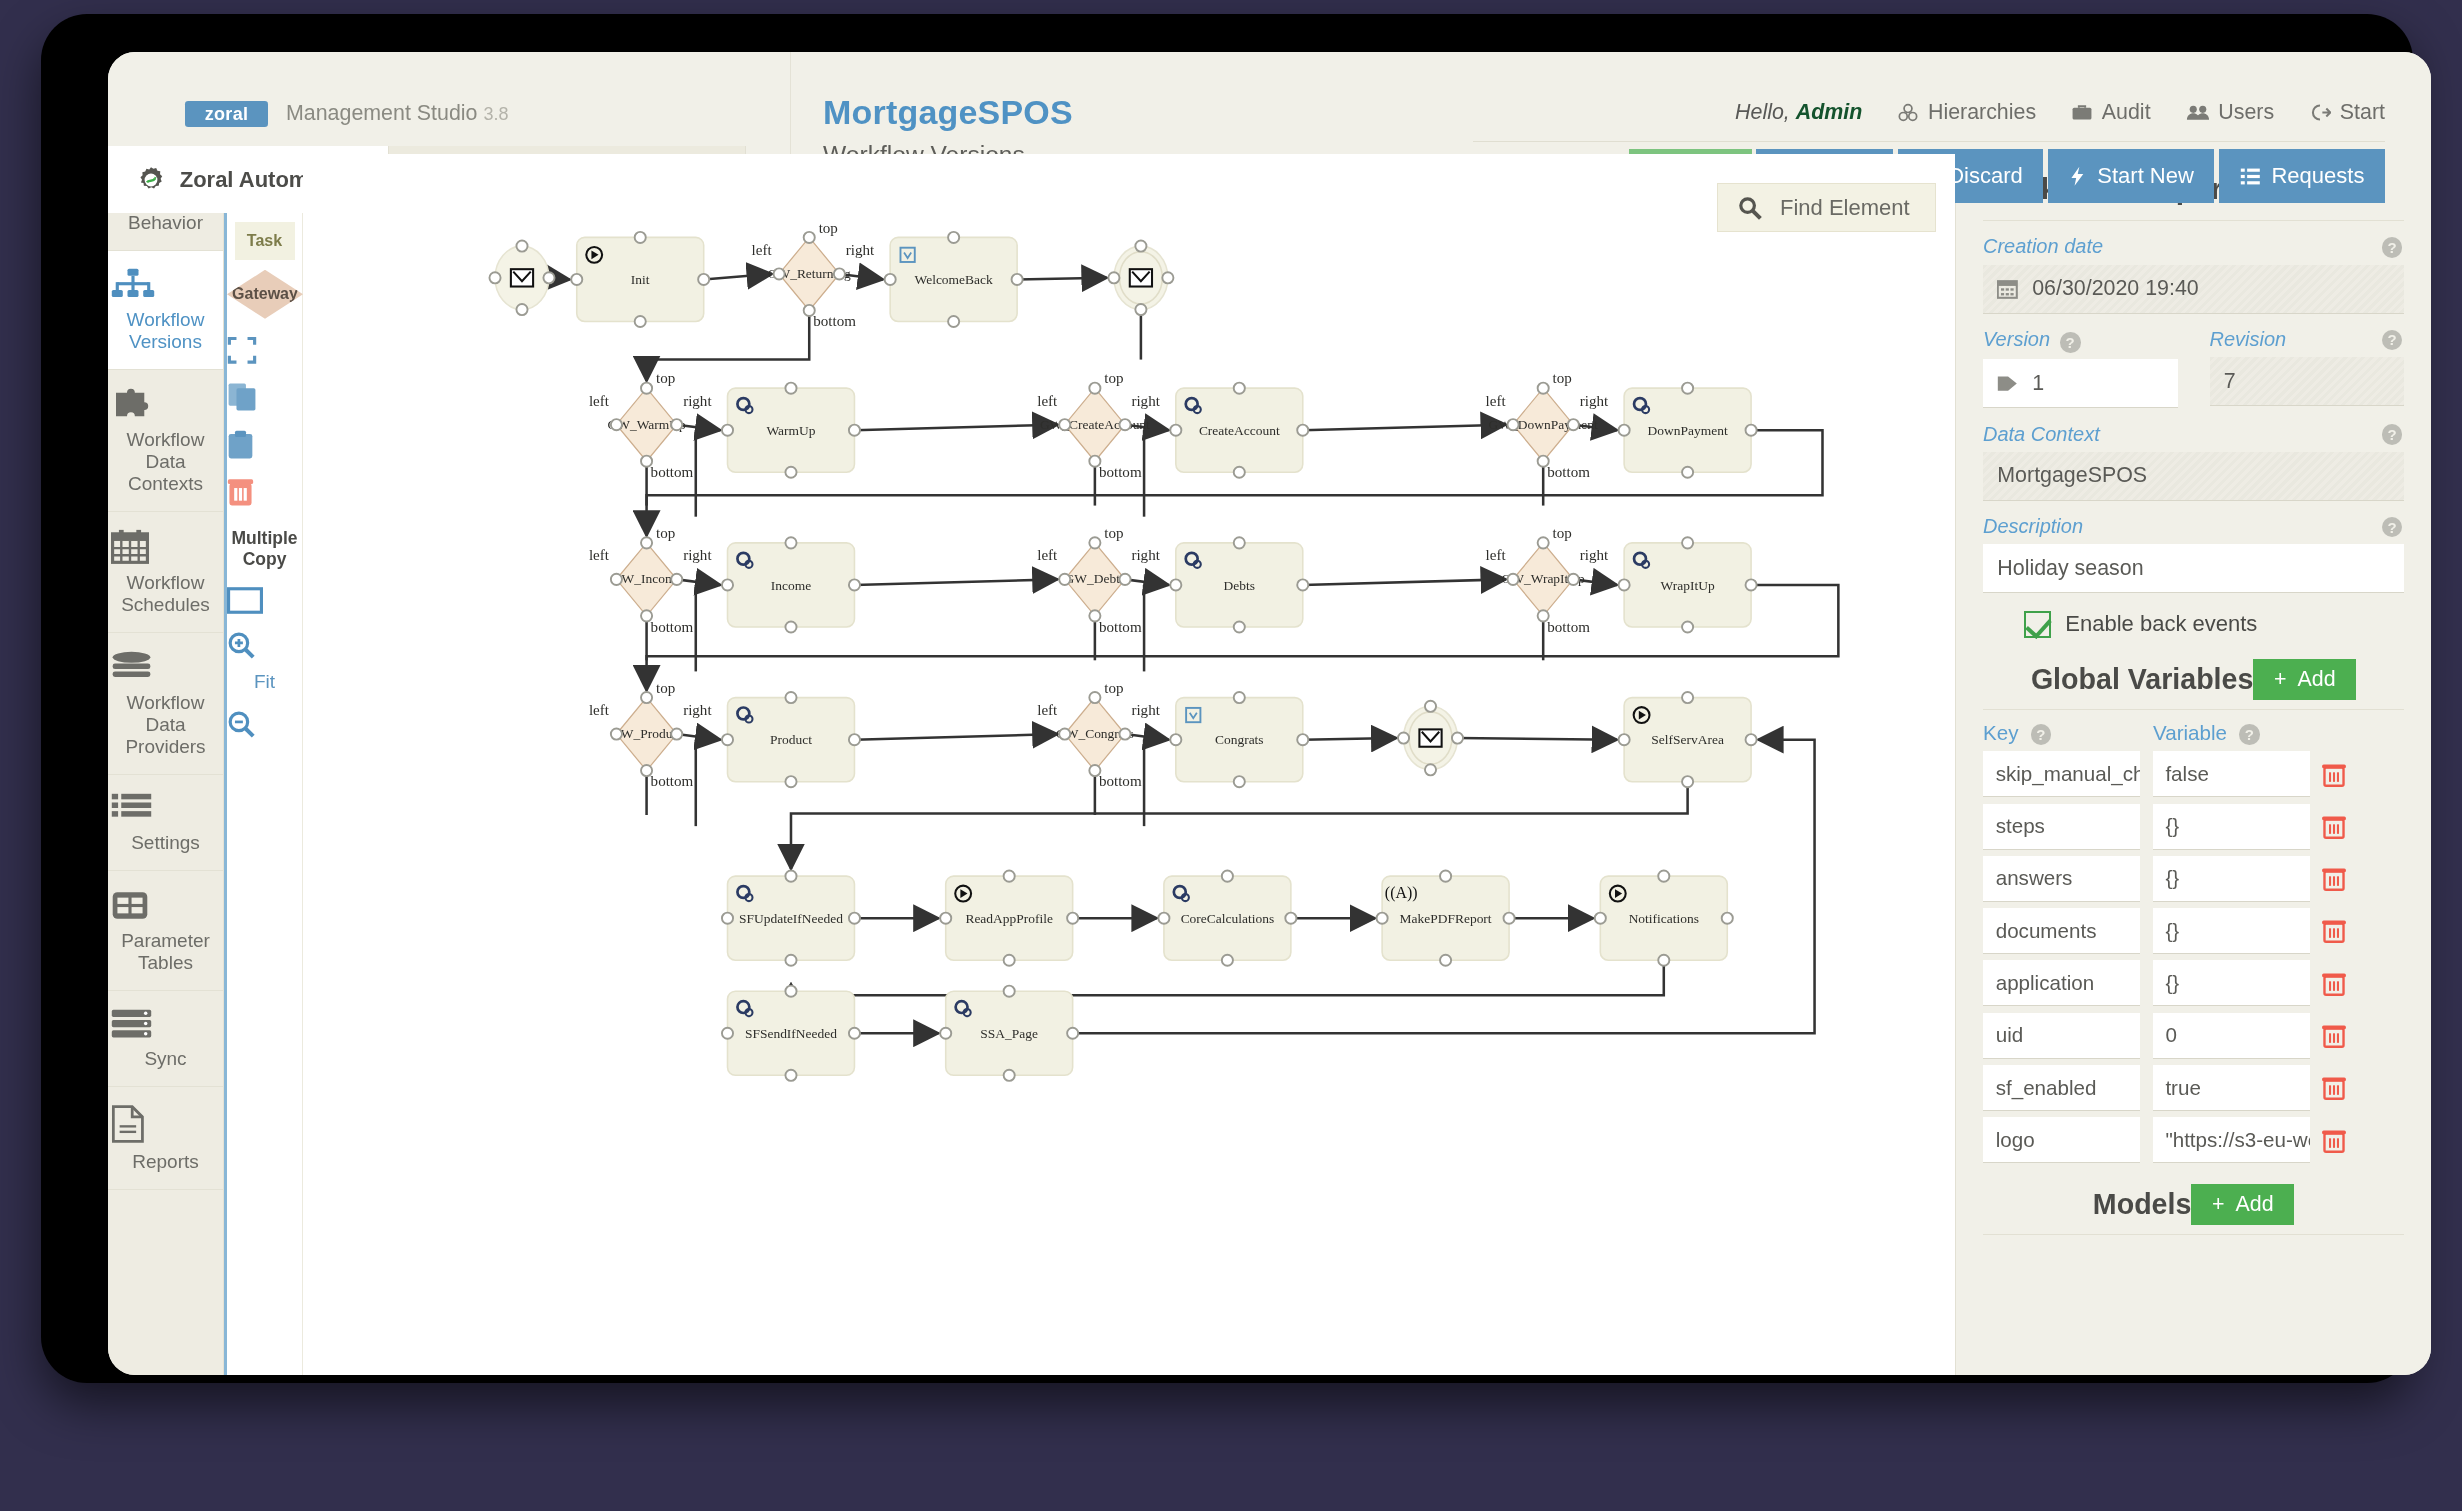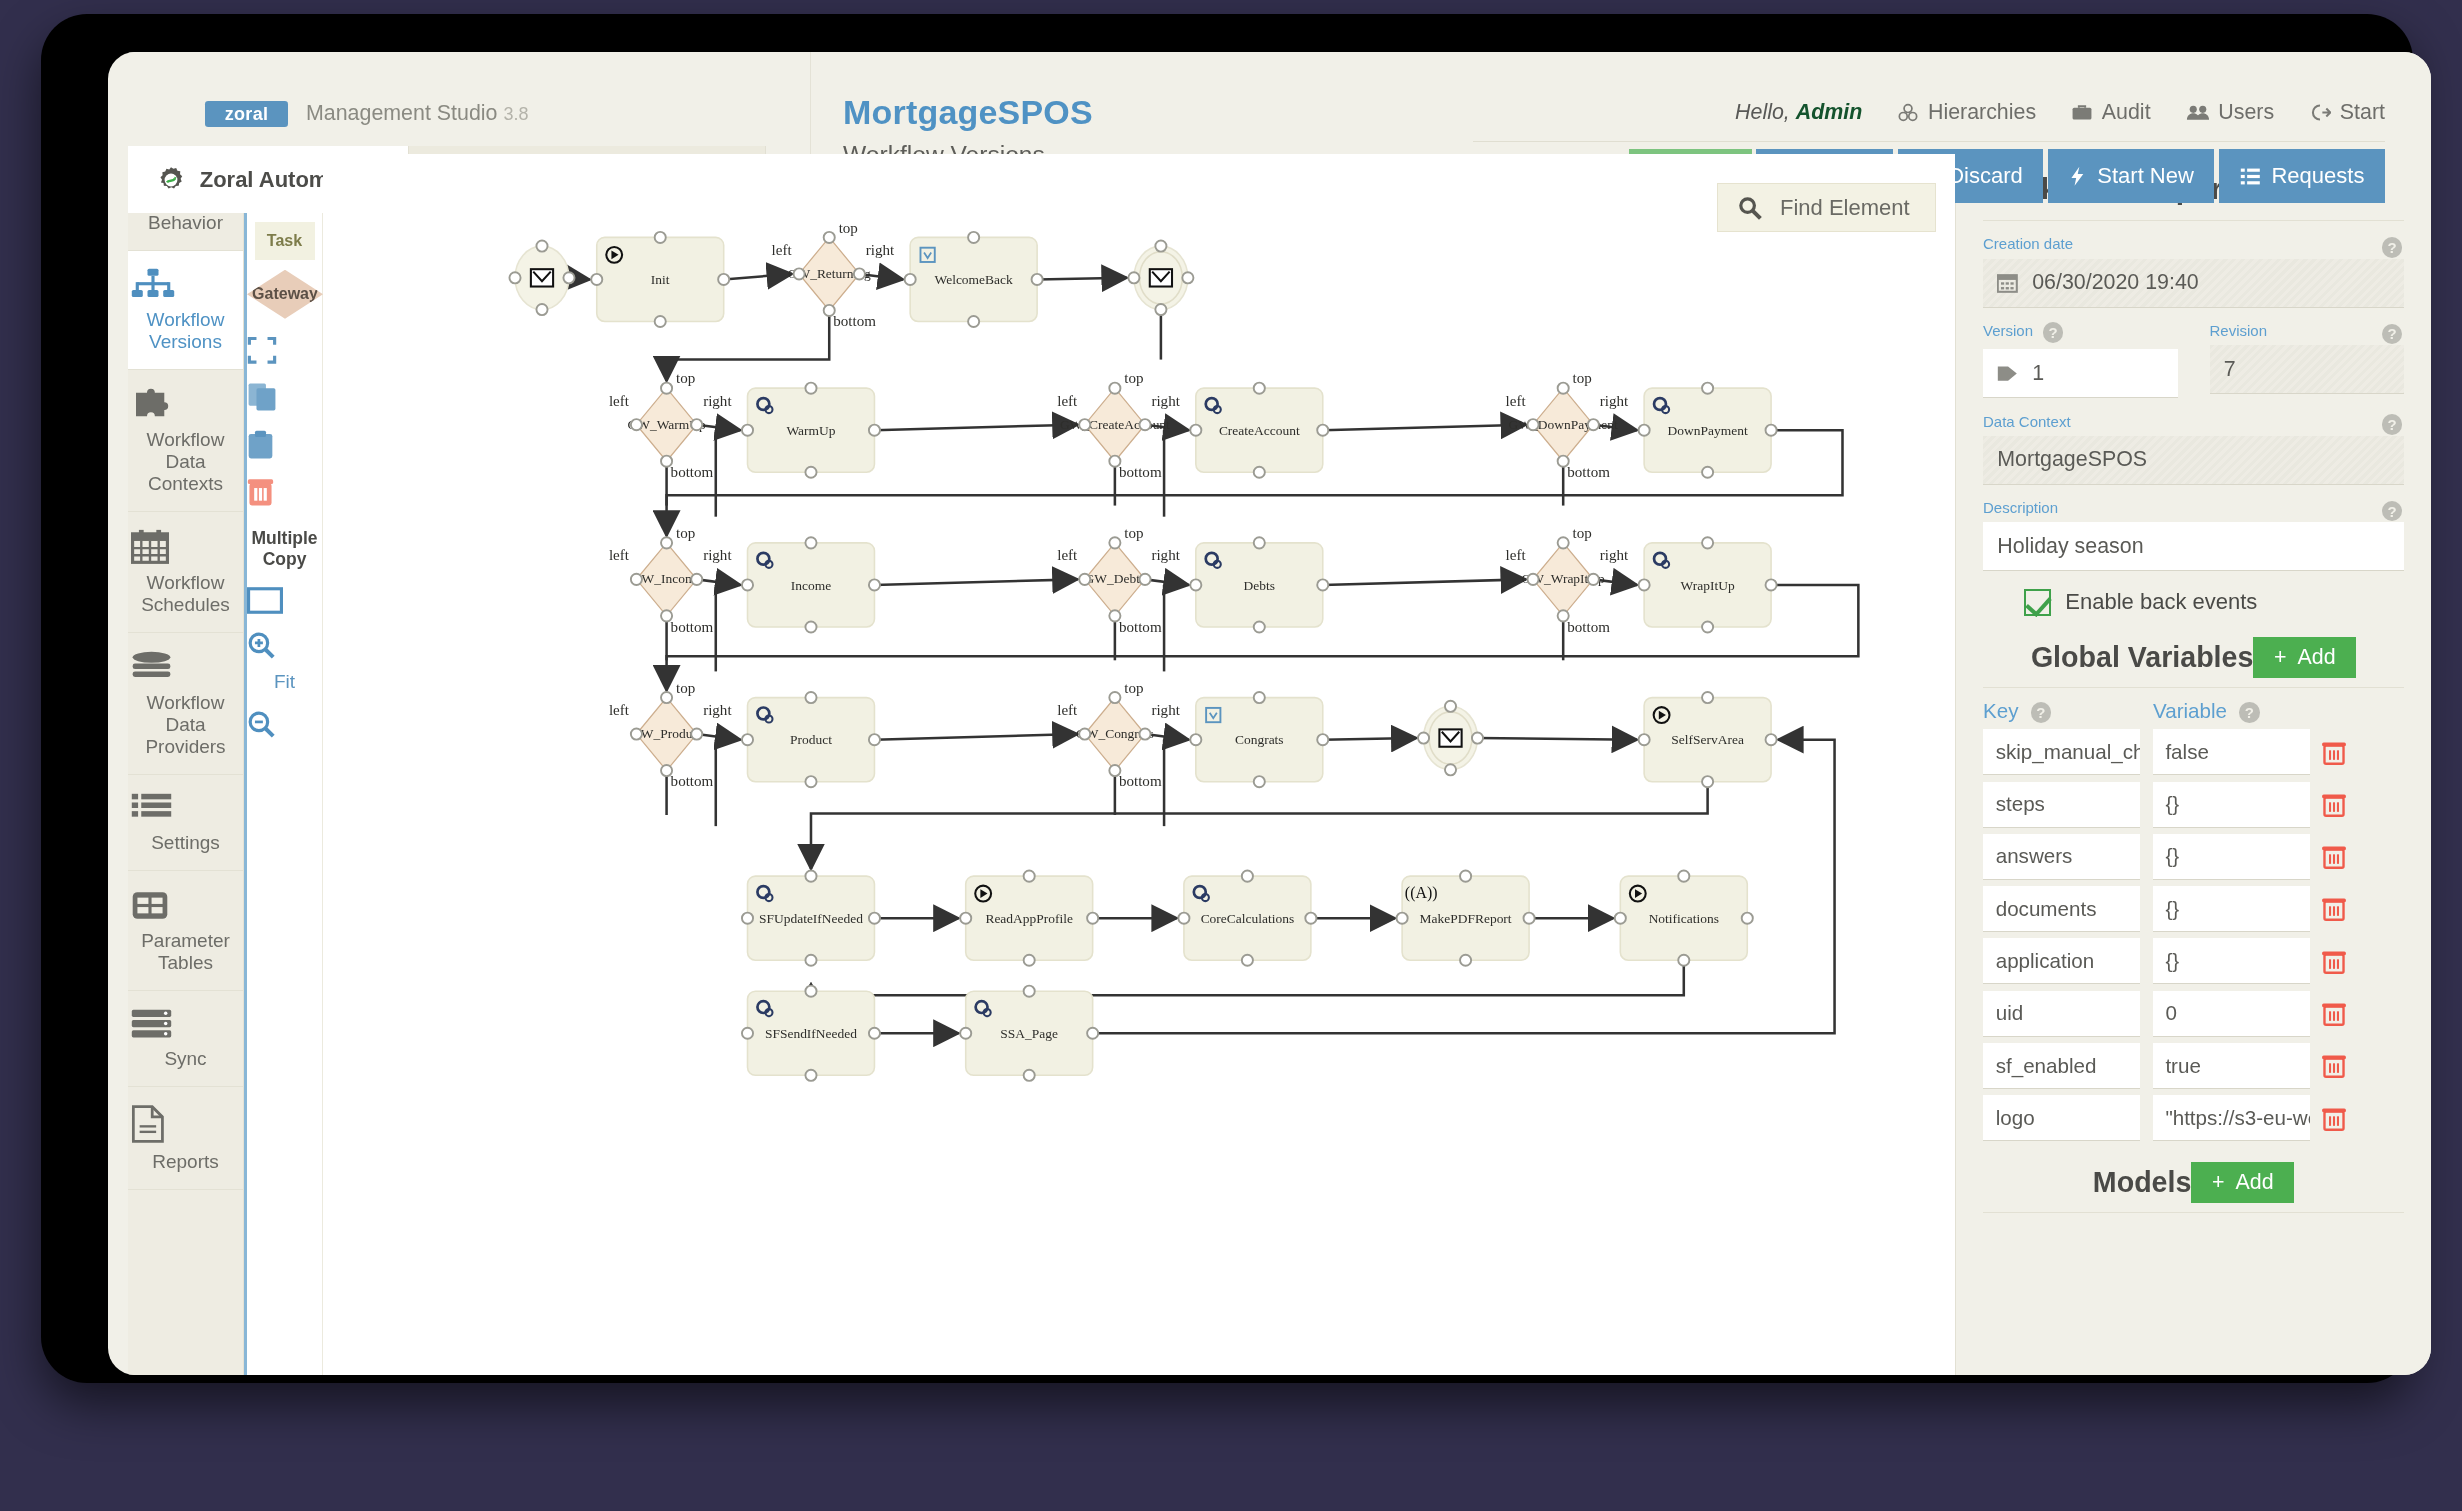--- a/index.html
+++ b/index.html
@@ -14,21 +14,21 @@
   
   #device{
     position:absolute; left:41px; top:14.3px; width:2372px; height:1369px;
     background:#000; border-radius:46px;
     box-shadow:0 22px 48px rgba(0,0,0,.55);
   }
   #window{
     position:absolute; left:67px; top:38px; width:2323px; height:1323px;
     background:#f1f0e8; border-radius:27px; overflow:hidden;
   }
-  #app{ position:absolute; inset:0; display:flex; flex-direction:column;margin-left:20px; }
+  #app{ position:absolute; inset:0; display:flex; flex-direction:column; }
 
   
   .topbar{ height:102px; background:#f1f0e8; position:relative; flex:0 0 102px; display:flex; }
   .brandzone{ width:682px; position:relative; }
   .zoral-badge{
     position:absolute; left:77px; top:49px; width:83px; height:26px;
     background:#5b94bf; border-radius:3.2px; color:#fff; font-weight:bold;
     font-size:18px; letter-spacing:0.3px; display:flex; align-items:center; justify-content:center;
   }
   .ms-title{ position:absolute; left:178px; top:49px; font-size:21.4px; color:#8a8a82; white-space:nowrap;}
@@ -91,21 +91,21 @@
   .findbox{
     position:absolute; right:19px; top:29px; height:49px; background:#f3f2e4; border:0.8px solid #e6e3cf;
     display:flex; align-items:center; gap:17.5px; padding:0 25.4px 0 20.6px; color:#6a6a64; font-size:22px;
   }
   #diagram{ position:absolute; left:0; top:0; }
 
   
   .props{ width:476px; flex:0 0 476px; background:#f1f0e8; border-left:0.8px solid #e2e0d3; padding:0 27px 0 27px; overflow:hidden;}
   .props h2{ font-size:30px; color:#4a4a47; padding:17.5px 0 14.3px; border-bottom:0.8px solid #e2e0d3;}
   .fld{ margin-top:14.3px; position:relative;}
-  .fld .lab{ font-size:15px; color:#5d9fd0; }
+  .fld .lab{ font-size:20px; color:#5d9fd0;font-style:italic; }
   .help{ position:absolute; right:1.6px; top:1.6px; width:20.6px;height:20.6px;border-radius:50%;background:#bdbdb6;color:#f1f0e8;
          font-size:15px;font-weight:bold;display:flex;align-items:center;justify-content:center;}
   .help.inline{ position:static; display:inline-flex; vertical-align:middle; margin-left:6.3px;}
   .inp{
     margin-top:6.3px; height:49px; display:flex; align-items:center; gap:14.3px; padding:0 14.3px;
     font-size:21.4px; color:#5a5a56; border-bottom:0.8px solid #d8d6c9;
     background:repeating-linear-gradient(135deg,#e9e8df 0 3.2px,#eeece4 3.2px 6.3px);
   }
   .inp.white{ background:#fff; }
   .two{ display:flex; gap:32px; }

